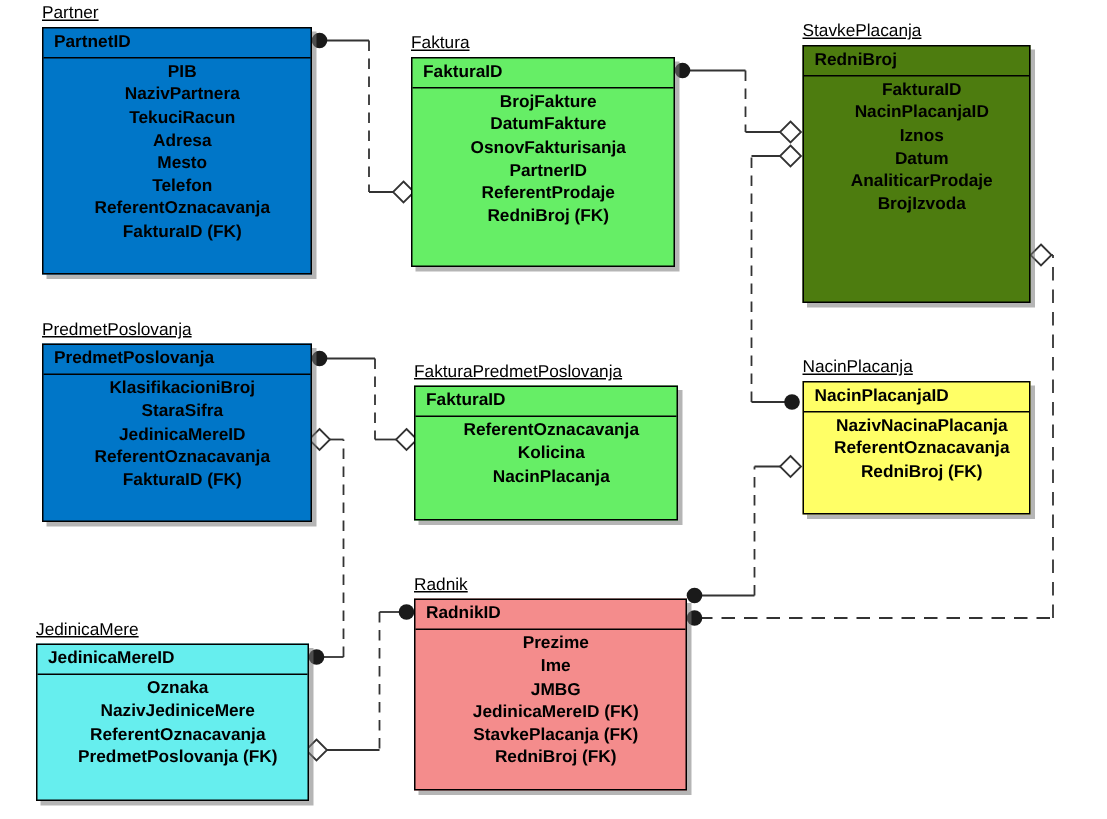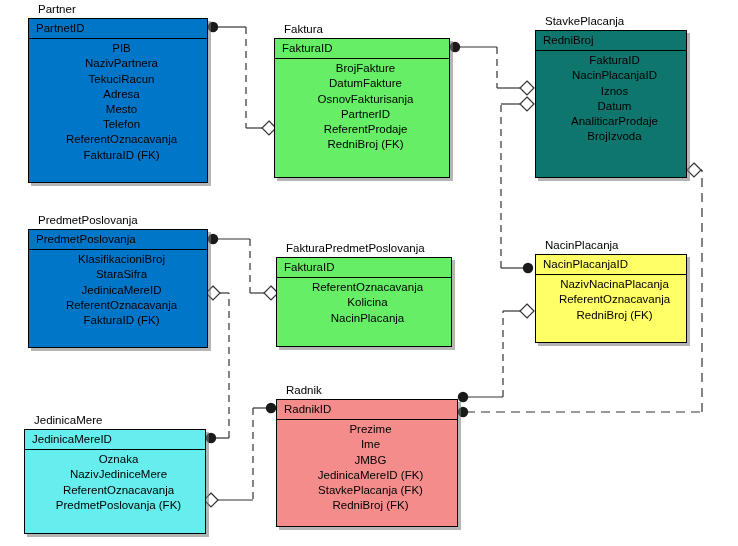--- a/index.html
+++ b/index.html
@@ -2,24 +2,24 @@
 <html><head>
 <meta charset="utf-8">
 <style>
   html,body{margin:0;padding:0;background:#ffffff;}
   body{width:738px;height:546px;position:relative;overflow:hidden;
        font-family:"Liberation Sans", sans-serif;}
   #canvas{position:absolute;left:0;top:0;width:738px;height:546px;}
   #svg-links{position:absolute;left:0;top:0;width:738px;height:546px;pointer-events:none;}
 
   .entity{position:absolute;}
-  .entity-title{position:absolute;top:-15px;left:10px;font-size:11.5px;color:#000;
-                white-space:nowrap;line-height:13px;background:transparent;}
+  .entity-title{position:absolute;top:-15px;left:0;font-size:11.5px;color:#000;
+                white-space:nowrap;line-height:13px;background:transparent;text-decoration:underline;}
   .entity-box{position:absolute;left:0;top:0;border:1px solid #000;
-              box-sizing:border-box;box-shadow:3px 3px 0 rgba(120,120,120,.55);}
+              box-sizing:border-box;box-shadow:3px 3px 0 rgba(120,120,120,.55);font-weight:bold;}
   .pk-section{border-bottom:1px solid #000;padding:2px 0 2px 0;}
   .attr-section{padding:2px 0 3px 0;text-align:center;}
   .fld{font-size:11.5px;line-height:15.2px;color:#000;padding-left:7px;white-space:nowrap;}
 </style>
 </head>
 <body>
 
 <div id="canvas">
 
   <svg id="svg-links" viewBox="0 0 738 546" width="738" height="546">
@@ -128,21 +128,21 @@
         <div class="fld">OsnovFakturisanja</div>
         <div class="fld">PartnerID</div>
         <div class="fld">ReferentProdaje</div>
         <div class="fld">RedniBroj (FK)</div>
       </div>
     </div>
   </div>
 
   <div class="entity" style="left:535px;top:30px;">
     <div class="entity-title">StavkePlacanja</div>
-    <div class="entity-box" style="width:152px;height:148px;background:#0f766e;">
+    <div class="entity-box" style="width:152px;height:172px;background:#4d7c0f;">
       <div class="pk-section">
         <div class="fld">RedniBroj</div>
       </div>
       <div class="attr-section">
         <div class="fld">FakturaID</div>
         <div class="fld">NacinPlacanjaID</div>
         <div class="fld">Iznos</div>
         <div class="fld">Datum</div>
         <div class="fld">AnaliticarProdaje</div>
         <div class="fld">BrojIzvoda</div>

